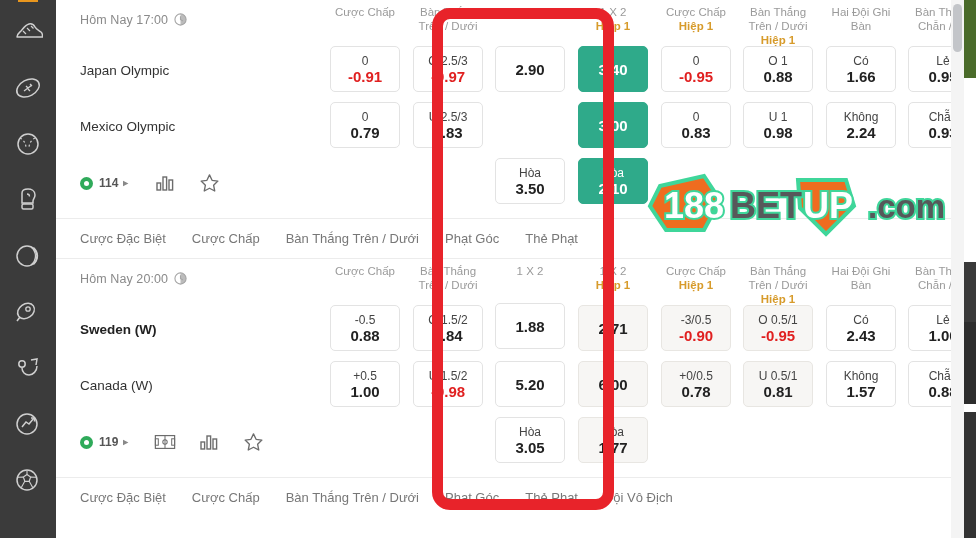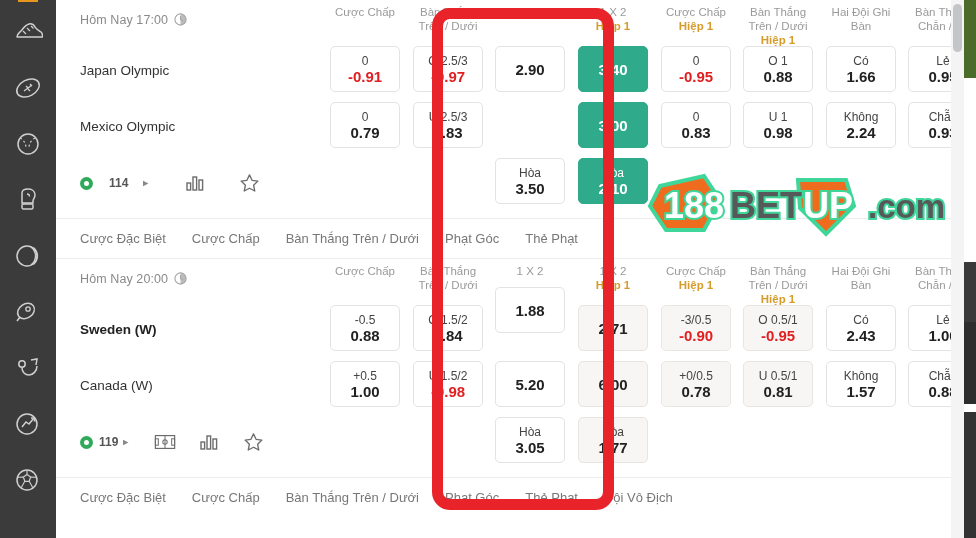--- a/index.html
+++ b/index.html
@@ -286,21 +286,21 @@
           <span class="ln2">0.93</span>
         </div>
         <div class="cell" style="left: 439px; top: 158px;">
           <span class="ln1">Hòa</span>
           <span class="ln2">3.50</span>
         </div>
         <div class="cell green" style="left: 522px; top: 158px;">
           <span class="ln1">Hòa</span>
           <span class="ln2">2.10</span>
         </div>
-        <div class="footrow" style="top: 172px; gap: 10px;">
+        <div class="footrow" style="top: 172px;">
           <span class="live-dot">
             <i></i>
           </span>
           <span class="cnt">114</span>
           <span class="arrowr">►</span>
           <span class="ficon">
             <svg width="20" height="18" viewBox="0 0 20 18">
               <rect x="2" y="9" width="3.6" height="7" fill="none" stroke="#6c6c6c" stroke-width="1.4"></rect>
               <rect x="8" y="3" width="3.6" height="13" fill="none" stroke="#6c6c6c" stroke-width="1.4"></rect>
               <rect x="14" y="6" width="3.6" height="10" fill="none" stroke="#6c6c6c" stroke-width="1.4"></rect>
@@ -352,21 +352,21 @@
         <div class="team bold" style="top: 63px;">Sweden (W)</div>
         <div class="team" style="top: 119px;">Canada (W)</div>
         <div class="cell" style="left: 274px; top: 46px;">
           <span class="ln1">-0.5</span>
           <span class="ln2">0.88</span>
         </div>
         <div class="cell" style="left: 357px; top: 46px;">
           <span class="ln1">O 1.5/2</span>
           <span class="ln2">0.84</span>
         </div>
-        <div class="cell single" style="left: 439px; top: 28px;">
+        <div class="cell single" style="left: 439px; top: 44px;">
           <span class="ln2">1.88</span>
         </div>
         <div class="cell shade single" style="left: 522px; top: 46px;">
           <span class="ln2">2.71</span>
         </div>
         <div class="cell shade" style="left: 605px; top: 46px;">
           <span class="ln1">-3/0.5</span>
           <span class="ln2 neg">-0.90</span>
         </div>
         <div class="cell shade" style="left: 687px; top: 46px;">

